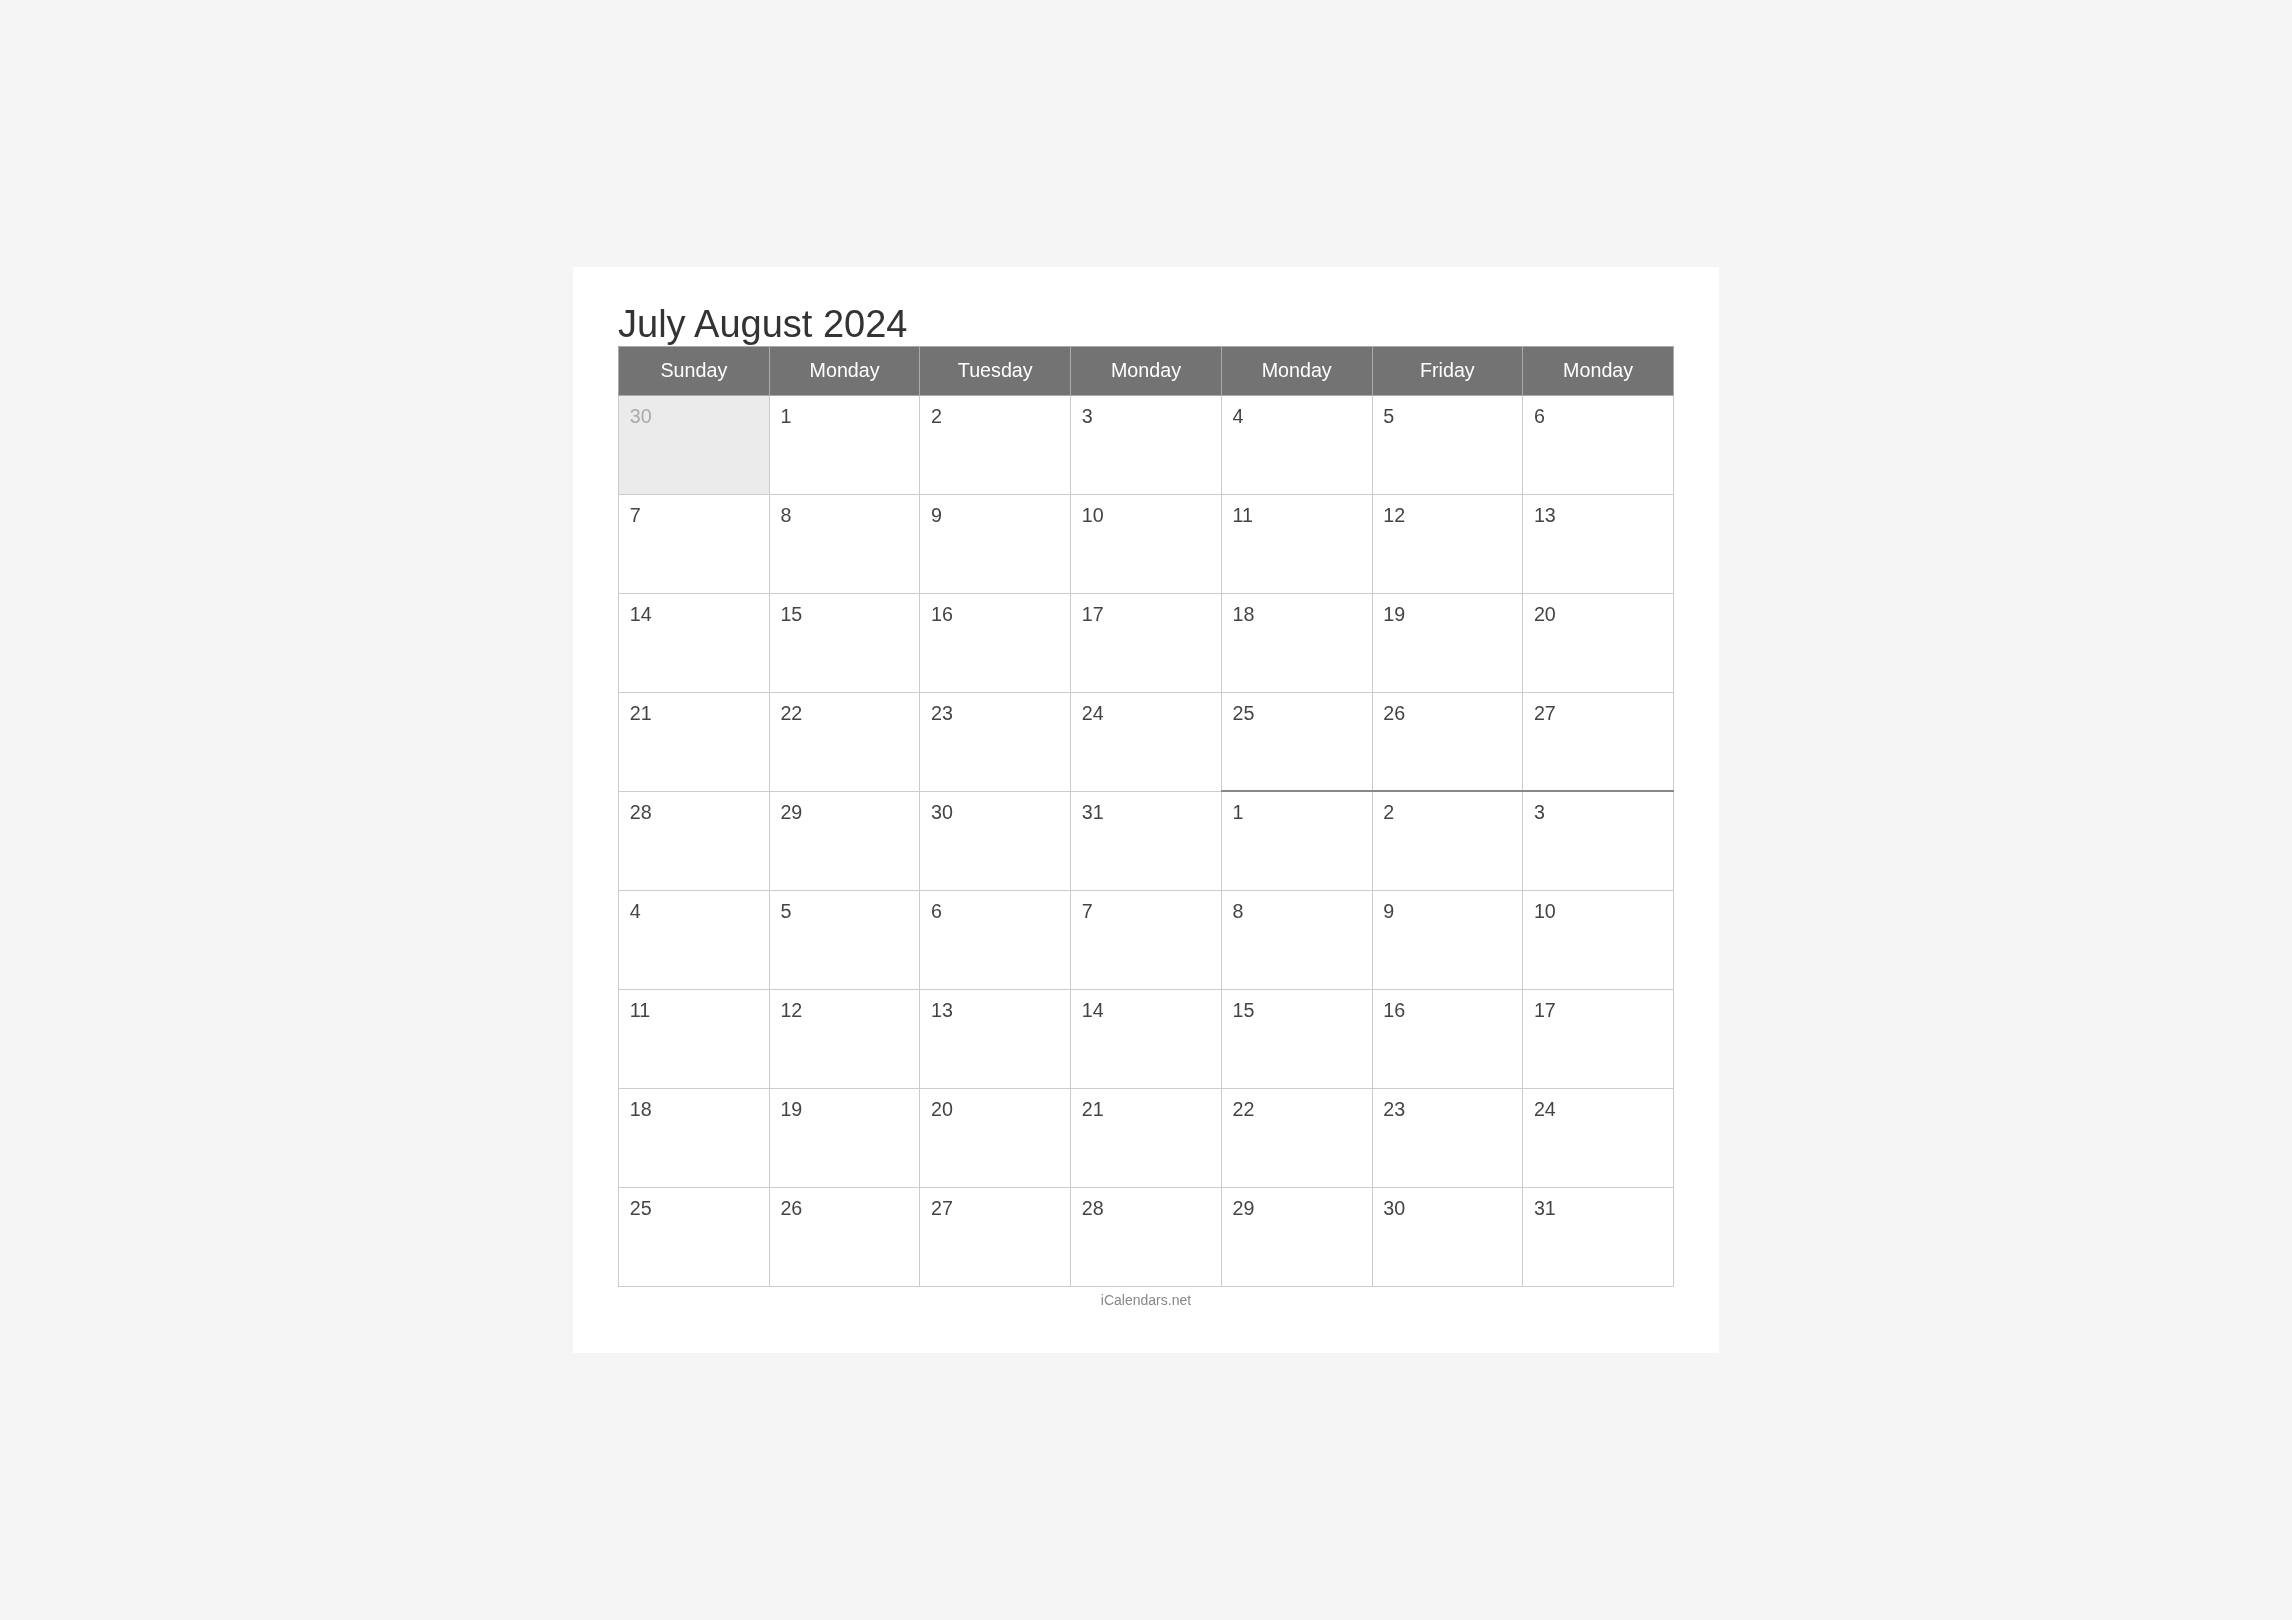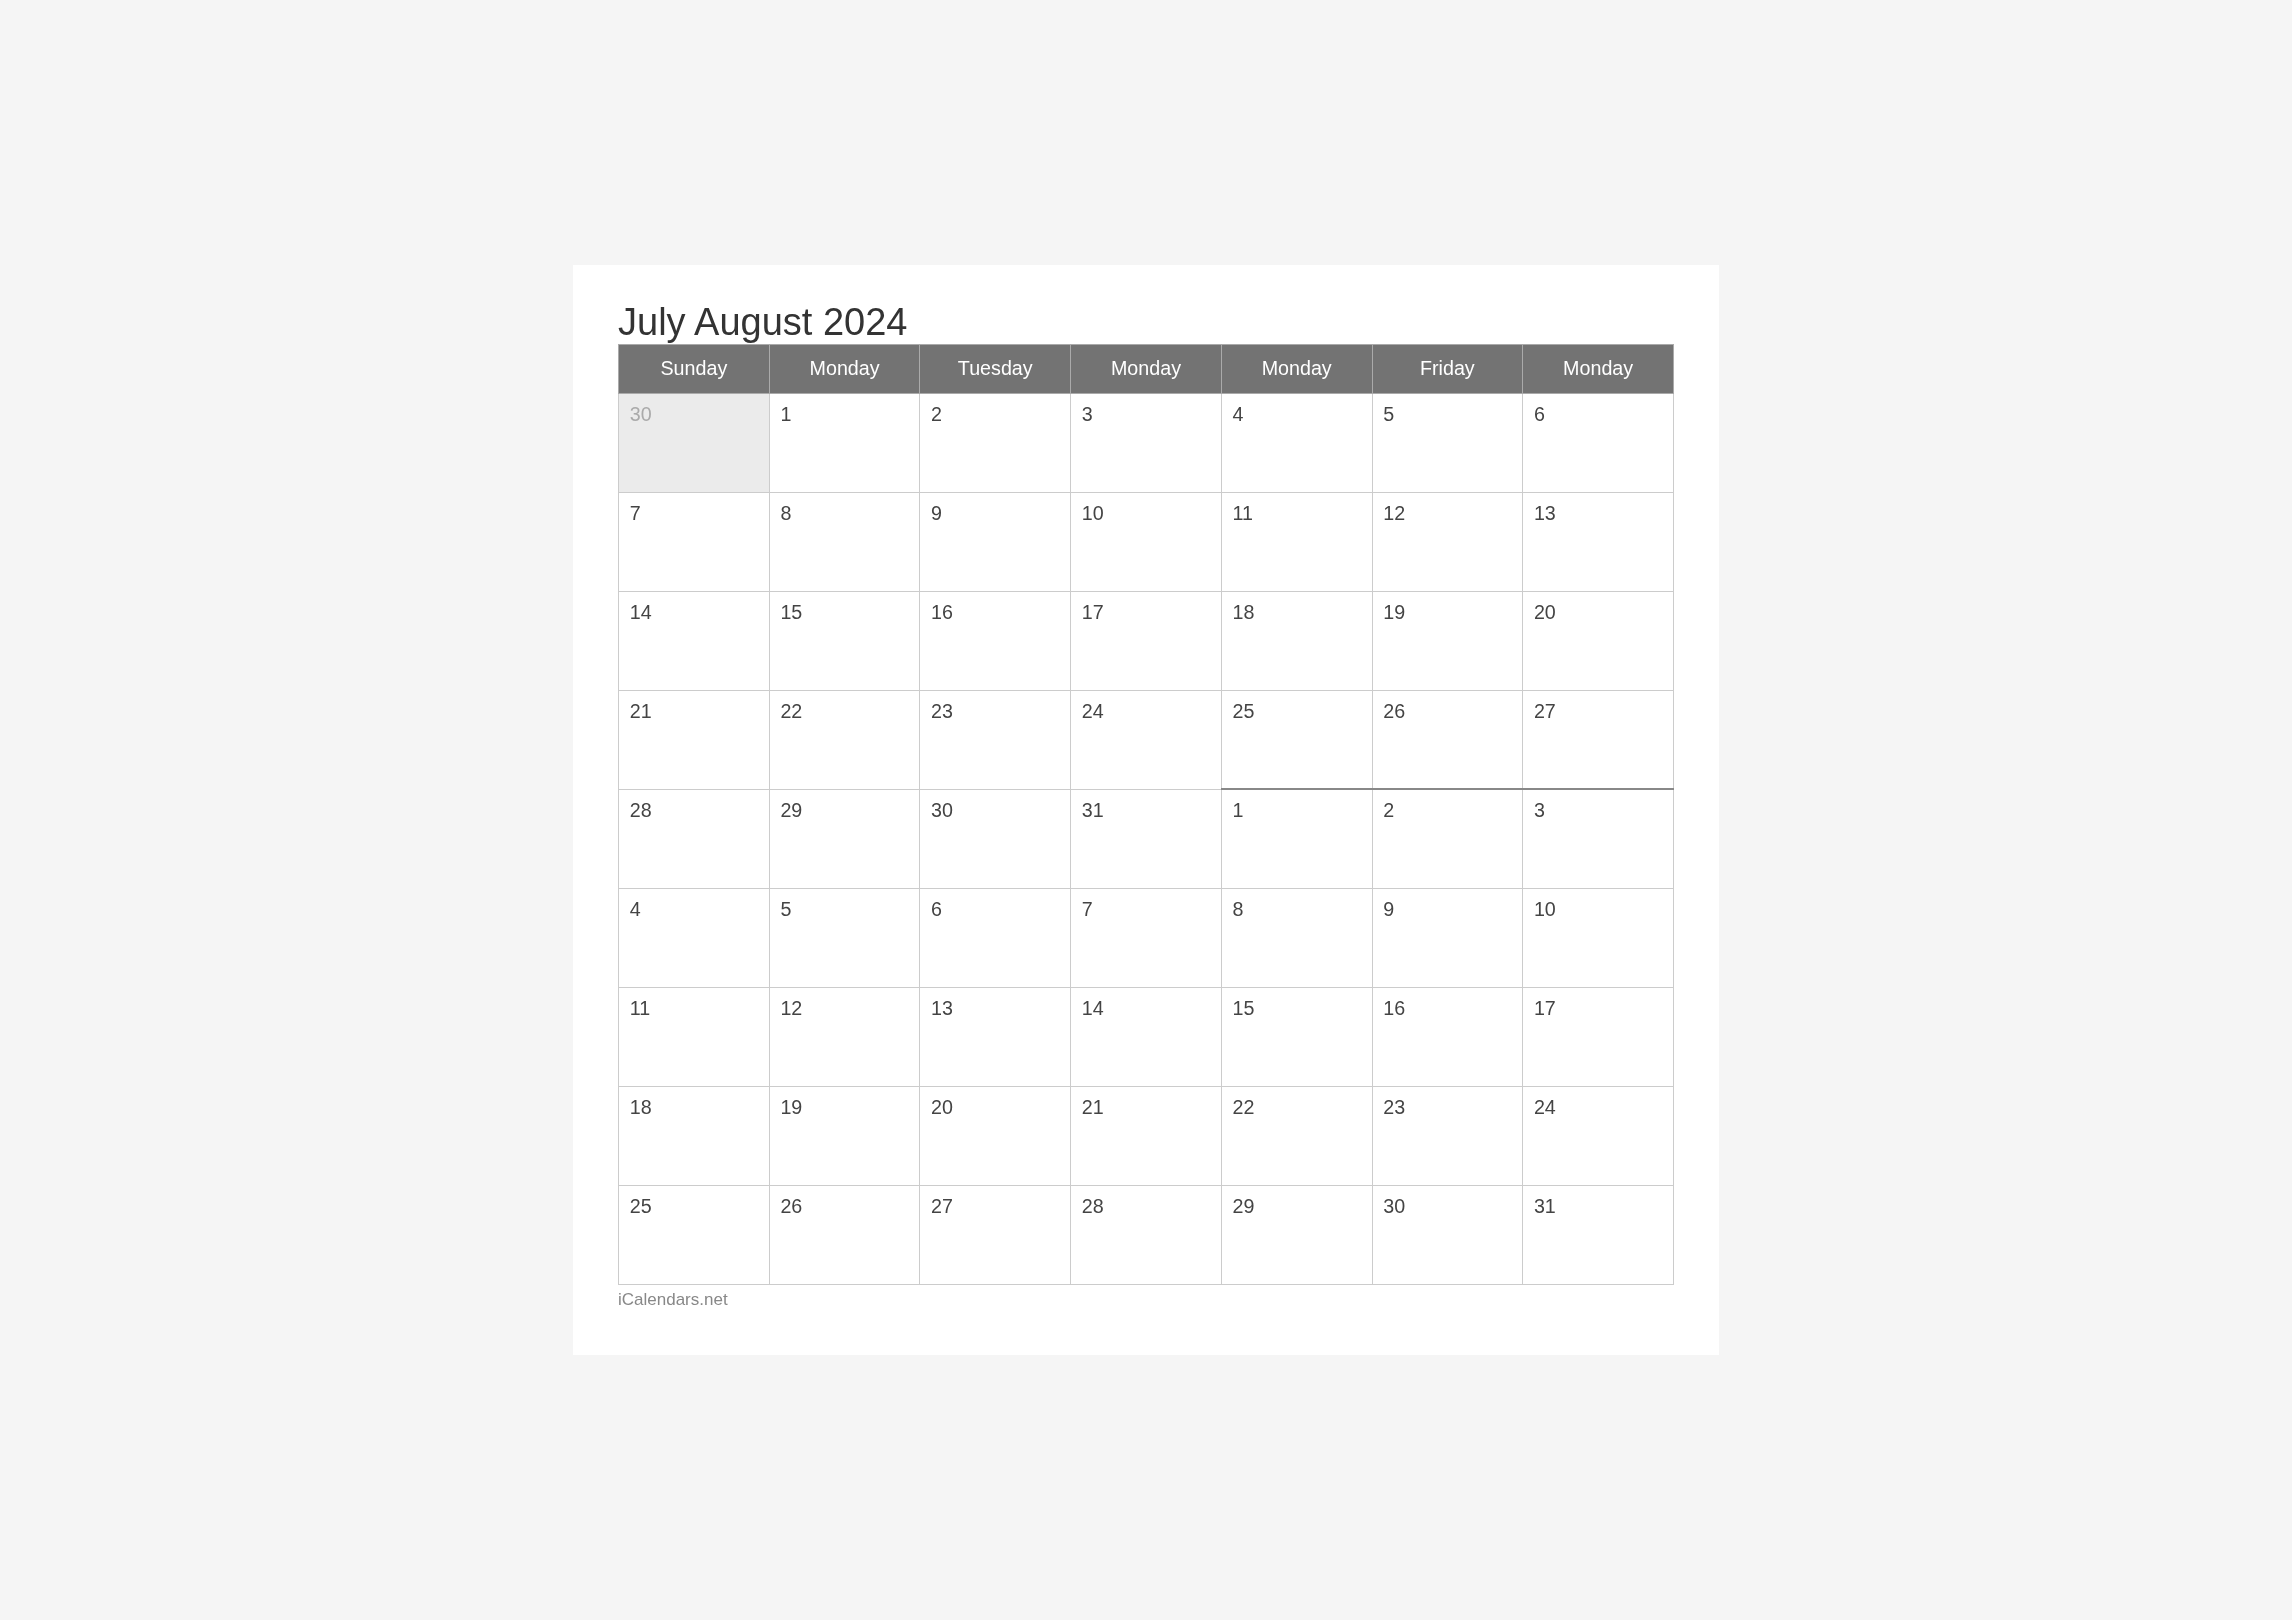--- a/index.html
+++ b/index.html
@@ -59,22 +59,22 @@
     .calendar-table tbody tr td.prev-month {
       background: #ebebeb;
       color: #aaa;
     }
 
     .calendar-table tbody tr td.month-divider-left {
       border-top: 2.2px solid #888;
     }
 
     .footer {
-      text-align: left;
-      font-size: 17px;
+      text-align: center;
+      font-size: 14px;
       color: #888;
       margin-top: 5.4px;
     }
   </style>
 </head>
 <body>
 
 <div class="calendar-container">
   <div class="calendar-title">July August 2024</div>
   <table class="calendar-table">

